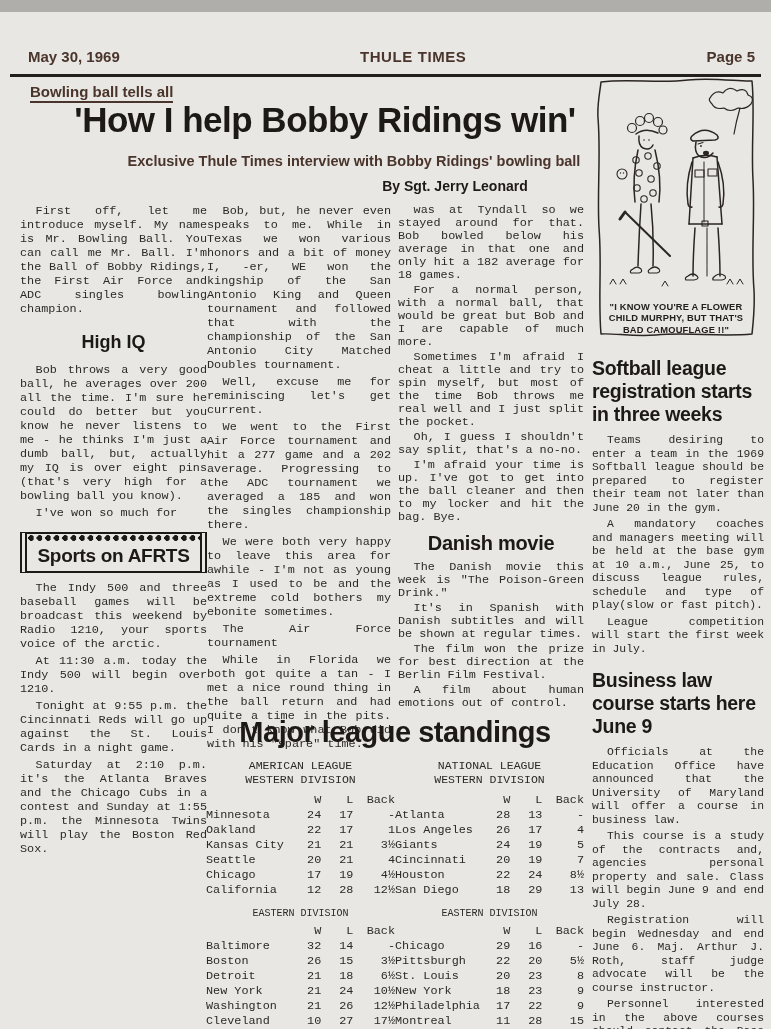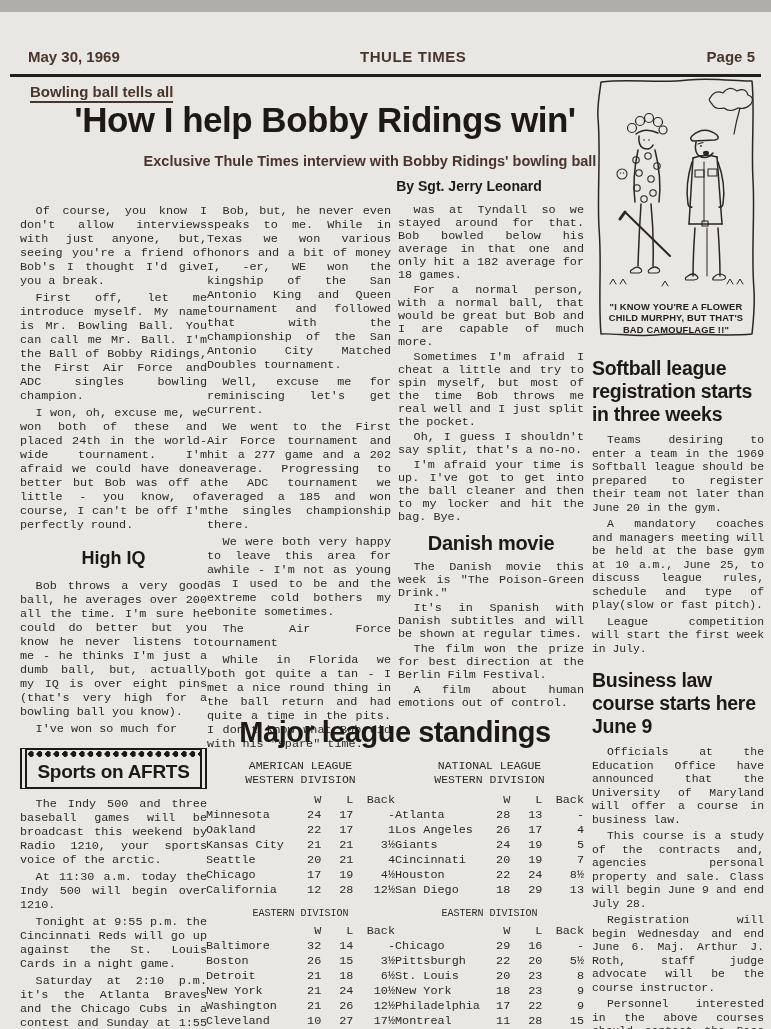--- a/index.html
+++ b/index.html
@@ -25,25 +25,25 @@
     position:absolute;left:30px;top:71px;
     font-weight:bold;font-size:15px;color:#4a352c;
     border-bottom:2px solid #4a352c;padding-bottom:1px;
   }
   .headline{
     position:absolute;left:45px;top:88px;width:560px;margin:0;
     text-align:center;font-size:35px;font-weight:bold;letter-spacing:-0.5px;
     color:#1d1915;
   }
   .subhead{
-    position:absolute;left:100px;top:141px;width:540px;
+    position:absolute;left:84px;top:141px;width:540px;
     text-align:center;font-weight:bold;font-size:14.5px;color:#4a352c;
   }
   .byline{
-    position:absolute;left:374px;top:166px;width:190px;
+    position:absolute;left:360px;top:166px;width:190px;
     text-align:center;font-weight:bold;font-size:14px;color:#1d1915;
   }
   
   .col{position:absolute;top:192px;}
   .col1{left:20px;width:187px;}
   .col2{left:207px;width:184px;}
   .col3{left:398px;width:186px;}
   .col4{left:592px;width:172px;top:64px;}
   .para{
     font-family:"Liberation Mono","DejaVu Sans Mono",monospace;
@@ -124,23 +124,21 @@
   <div class="header-rule"></div>
 
   <div class="kicker">Bowling ball tells all</div>
   <h1 class="headline">'How I help Bobby Ridings win'</h1>
   <div class="subhead">Exclusive Thule Times interview with Bobby Ridings' bowling ball</div>
   <div class="byline">By Sgt. Jerry Leonard</div>
 
   <div class="col col1">
     <div>
 
-    <p class="para">Of course, you know I don't allow interviews with just anyone, but, seeing you're a friend of Bob's I thought I'd give you a break.</p>
         <p class="para">First off, let me introduce myself. My name is Mr. Bowling Ball. You can call me Mr. Ball. I'm the Ball of Bobby Ridings, the First Air Force and ADC singles bowling champion.</p>
-        <p class="para">I won, oh, excuse me, we won both of these and placed 24th in the world-wide tournament. I'm afraid we could have done better but Bob was off a little - you know, of course, I can't be off I'm perfectly round.</p>
       </div>
     <h3 class="subhead-sm">High IQ</h3>
     <div>
 
     <p class="para">Bob throws a very good ball, he averages over 200 all the time. I'm sure he could do better but you know he never listens to me - he thinks I'm just a dumb ball, but, actually my IQ is over eight pins (that's very high for a bowling ball you know).</p>
         <p class="para">I've won so much for</p>
       </div>
     <div class="afrts-box">
       <div class="afrts-title">Sports on AFRTS</div>
     </div>

